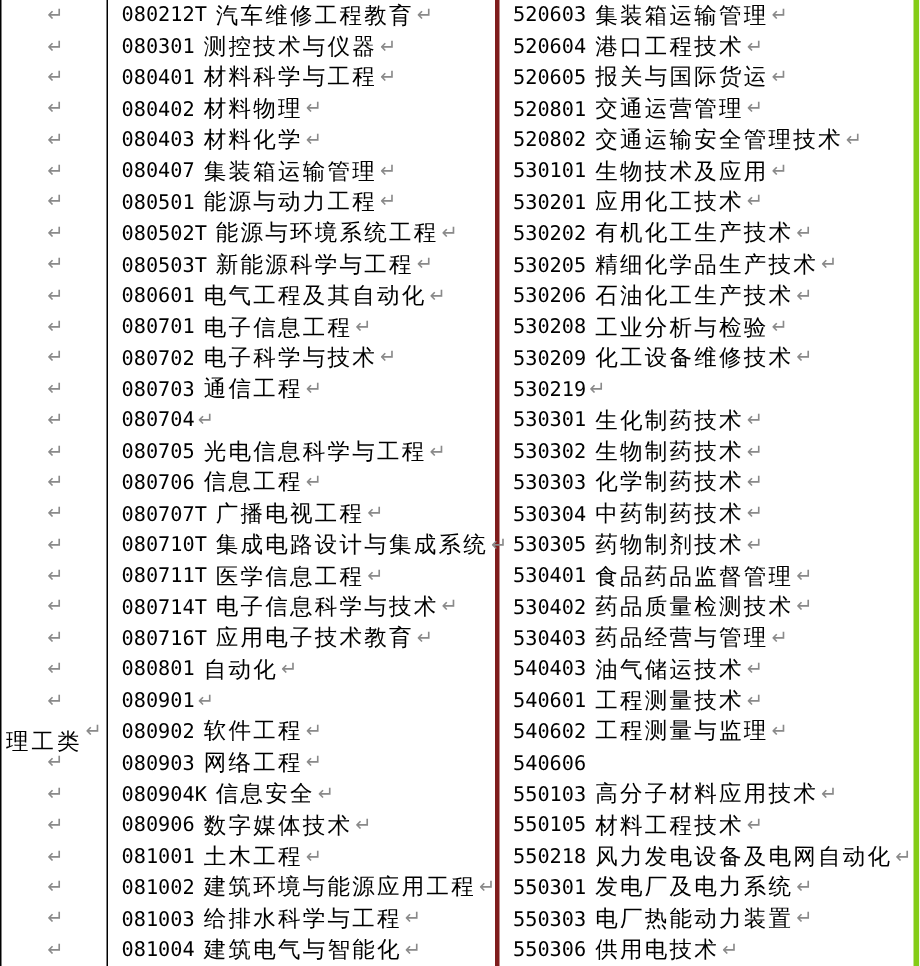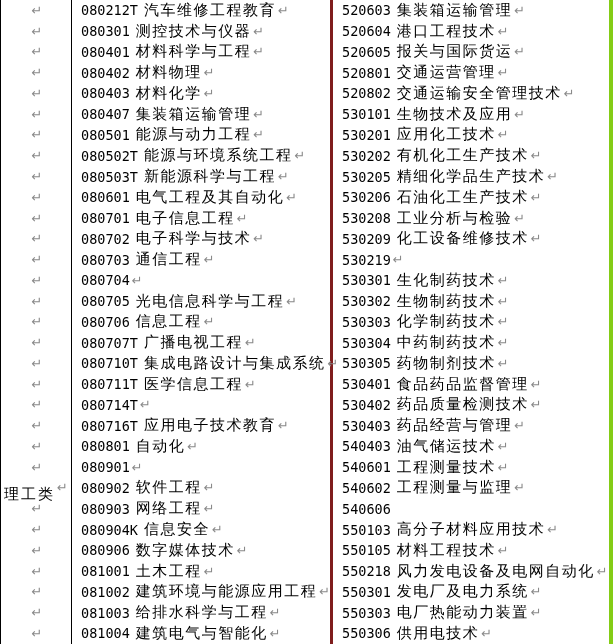--- a/index.html
+++ b/index.html
@@ -319,20 +319,21 @@
       </div>
 
       <div class="row">
         <span class="code">080711T</span>
         <span class="mname">医学信息工程</span>
         <span class="mark">↵</span>
       </div>
 
       <div class="row">
         <span class="code">080714T</span>
+        <span class="mname">电子信息科学与技术</span>
         <span class="mark">↵</span>
       </div>
 
       <div class="row">
         <span class="code">080716T</span>
         <span class="mname">应用电子技术教育</span>
         <span class="mark">↵</span>
       </div>
 
       <div class="row">

